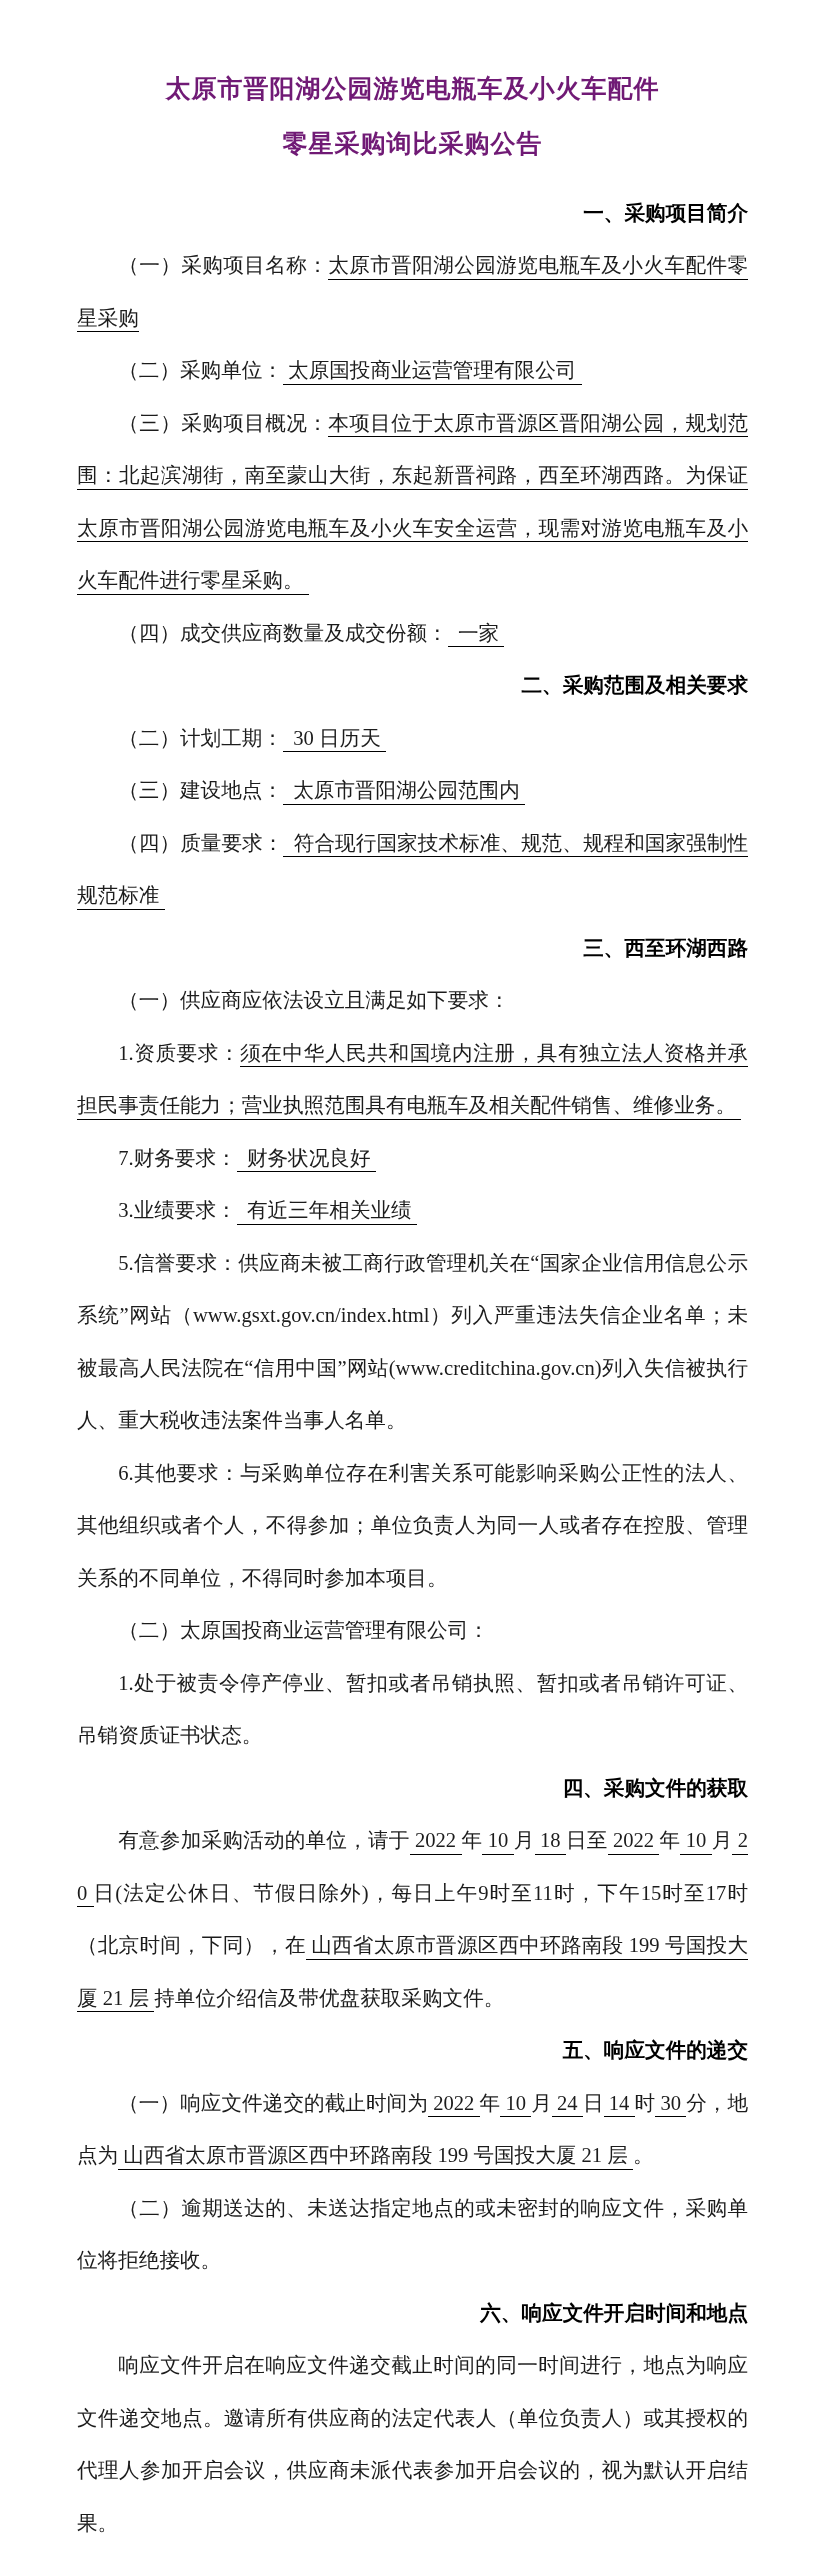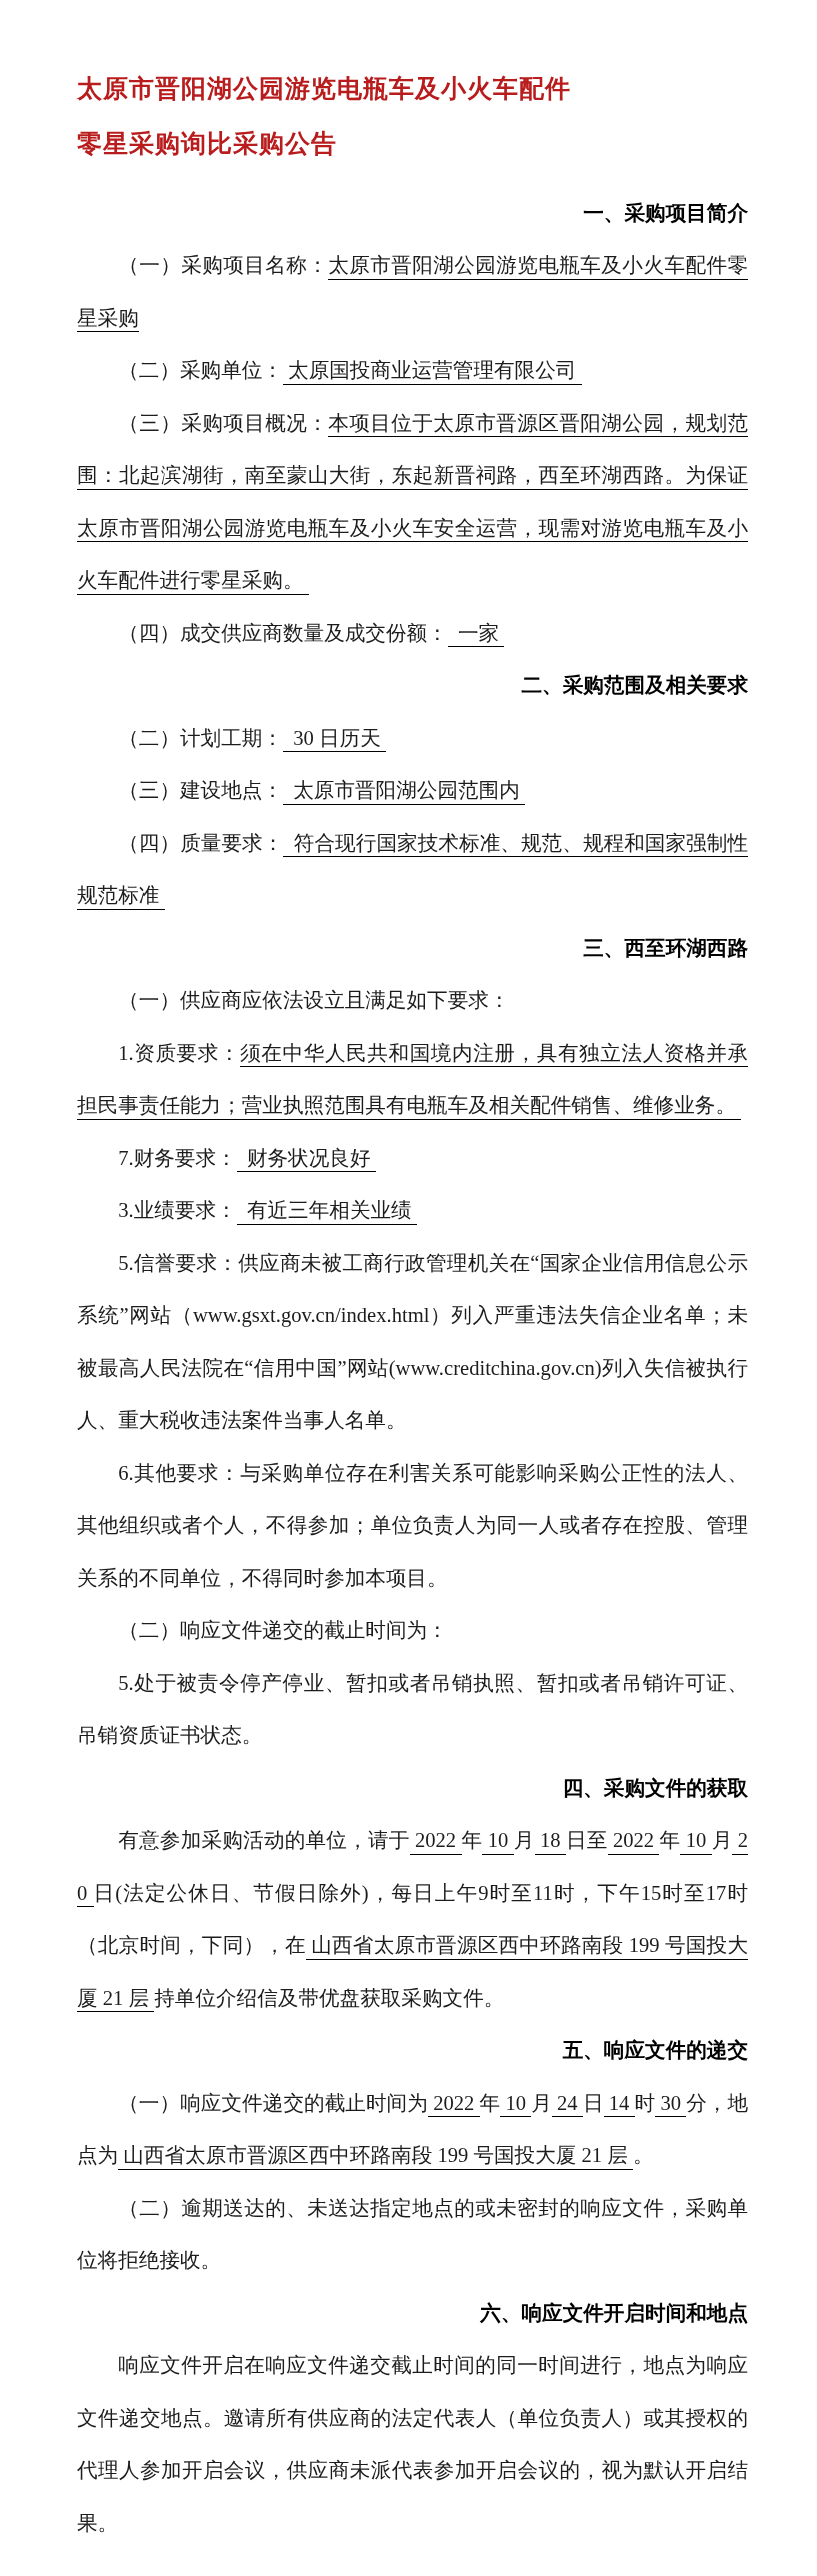--- a/index.html
+++ b/index.html
@@ -11,22 +11,23 @@
     width: 818px;
     min-height: 2964px;
     margin: 0 auto;
     background: #ffffff;
     box-sizing: border-box;
     padding: 61px 70px 113px 77px;
     font-family: "Liberation Serif", "DejaVu Serif", serif;
     color: #1c1c1c;
   }
   .doc-title {
+    text-align: center;
     font-weight: bold;
-    color: #b91c1c;
+    color: #701a75;
     font-size: 25px;
     line-height: 2.2;
     letter-spacing: 1px;
     margin: 0 0 15.5px 0;
   }
   .doc-title p { margin: 0; }
   .doc-body { font-size: 20.6px; line-height: 2.55; }
   .para {
     margin: 0;
     text-indent: 2em;
@@ -61,22 +62,22 @@
       <p class="para body"><span>（二）计划工期：</span><span class="u">&nbsp;&nbsp;30 日历天&nbsp;</span></p>
       <p class="para body"><span>（三）建设地点：</span><span class="u">&nbsp;&nbsp;太原市晋阳湖公园范围内&nbsp;</span></p>
       <p class="para body"><span>（四）质量要求：</span><span class="u">&nbsp;&nbsp;符合现行国家技术标准、规范、规程和国家强制性规范标准&nbsp;</span></p>
       <p class="para heading"><span>三、西至环湖西路</span></p>
       <p class="para body"><span>（一）供应商应依法设立且满足如下要求：</span></p>
       <p class="para body"><span>1.资质要求：</span><span class="u">须在中华人民共和国境内注册，具有独立法人资格并承担民事责任能力；营业执照范围具有电瓶车及相关配件销售、维修业务。&nbsp;</span></p>
       <p class="para body"><span>7.财务要求：</span><span class="u">&nbsp;&nbsp;财务状况良好&nbsp;</span></p>
       <p class="para body"><span>3.业绩要求：</span><span class="u">&nbsp;&nbsp;有近三年相关业绩&nbsp;</span></p>
       <p class="para body"><span>5.信誉要求：供应商未被工商行政管理机关在“国家企业信用信息公示系统”网站（www.gsxt.gov.cn/index.html）列入严重违法失信企业名单；未被最高人民法院在“信用中国”网站(www.creditchina.gov.cn)列入失信被执行人、重大税收违法案件当事人名单。</span></p>
       <p class="para body"><span>6.其他要求：与采购单位存在利害关系可能影响采购公正性的法人、其他组织或者个人，不得参加；单位负责人为同一人或者存在控股、管理关系的不同单位，不得同时参加本项目。</span></p>
-      <p class="para body"><span>（二）响应文件递交的截止时间为：</span></p>
-      <p class="para body"><span>5.处于被责令停产停业、暂扣或者吊销执照、暂扣或者吊销许可证、吊销资质证书状态。</span></p>
+      <p class="para body"><span>（二）太原国投商业运营管理有限公司：</span></p>
+      <p class="para body"><span>1.处于被责令停产停业、暂扣或者吊销执照、暂扣或者吊销许可证、吊销资质证书状态。</span></p>
       <p class="para heading"><span>四、采购文件的获取</span></p>
       <p class="para body"><span>有意参加采购活动的单位，请于</span><span class="u">&nbsp;2022&nbsp;</span><span>年</span><span class="u">&nbsp;10&nbsp;</span><span>月</span><span class="u">&nbsp;18&nbsp;</span><span>日至</span><span class="u">&nbsp;2022&nbsp;</span><span>年</span><span class="u">&nbsp;10&nbsp;</span><span>月</span><span class="u">&nbsp;20&nbsp;</span><span>日(法定公休日、节假日除外)，每日上午9时至11时，下午15时至17时（北京时间，下同），在</span><span class="u">&nbsp;山西省太原市晋源区西中环路南段 199 号国投大厦 21 层&nbsp;</span><span>持单位介绍信及带优盘获取采购文件。</span></p>
       <p class="para heading"><span>五、响应文件的递交</span></p>
       <p class="para body"><span>（一）响应文件递交的截止时间为</span><span class="u">&nbsp;2022&nbsp;</span><span>年</span><span class="u">&nbsp;10&nbsp;</span><span>月</span><span class="u">&nbsp;24&nbsp;</span><span>日</span><span class="u">&nbsp;14&nbsp;</span><span>时</span><span class="u">&nbsp;30&nbsp;</span><span>分，地点为</span><span class="u">&nbsp;山西省太原市晋源区西中环路南段 199 号国投大厦 21 层&nbsp;</span><span>。</span></p>
       <p class="para body"><span>（二）逾期送达的、未送达指定地点的或未密封的响应文件，采购单位将拒绝接收。</span></p>
       <p class="para heading"><span>六、响应文件开启时间和地点</span></p>
       <p class="para body"><span>响应文件开启在响应文件递交截止时间的同一时间进行，地点为响应文件递交地点。邀请所有供应商的法定代表人（单位负责人）或其授权的代理人参加开启会议，供应商未派代表参加开启会议的，视为默认开启结果。</span></p>
     </div>
 </div>
 

